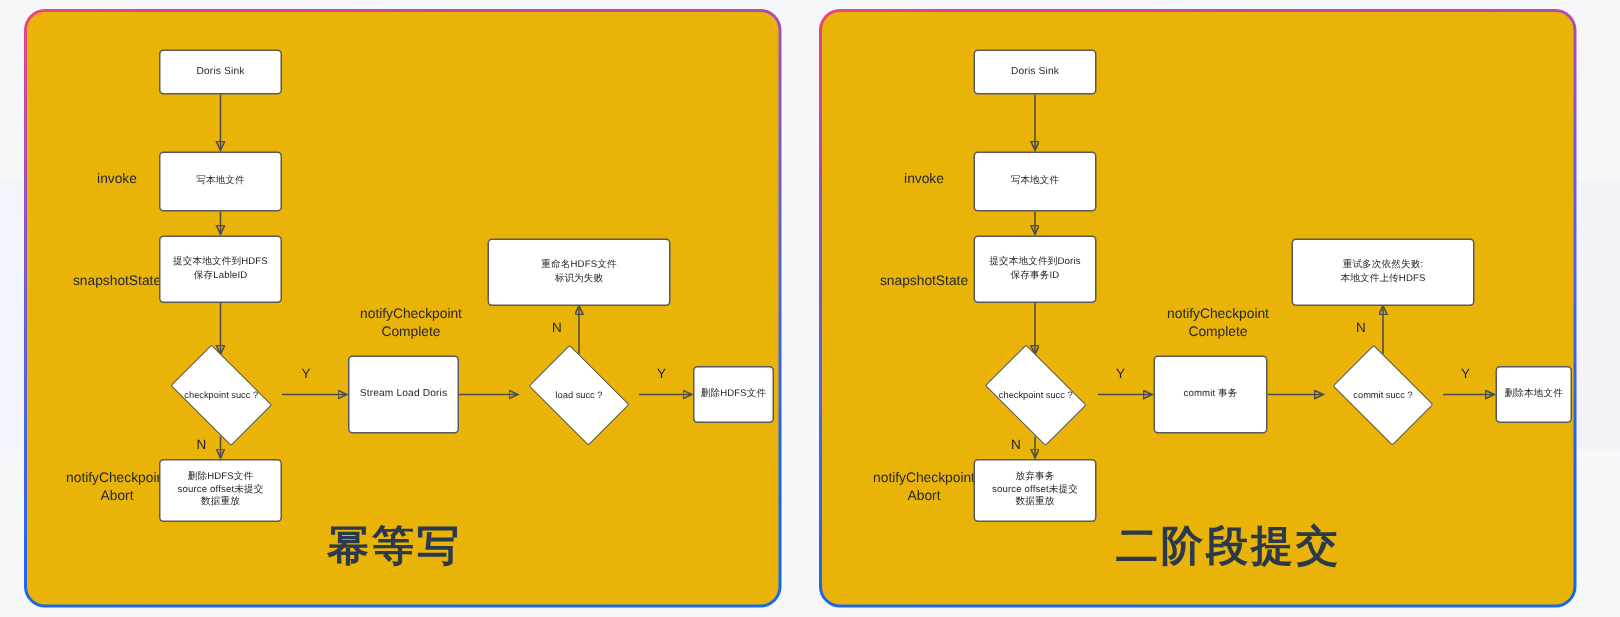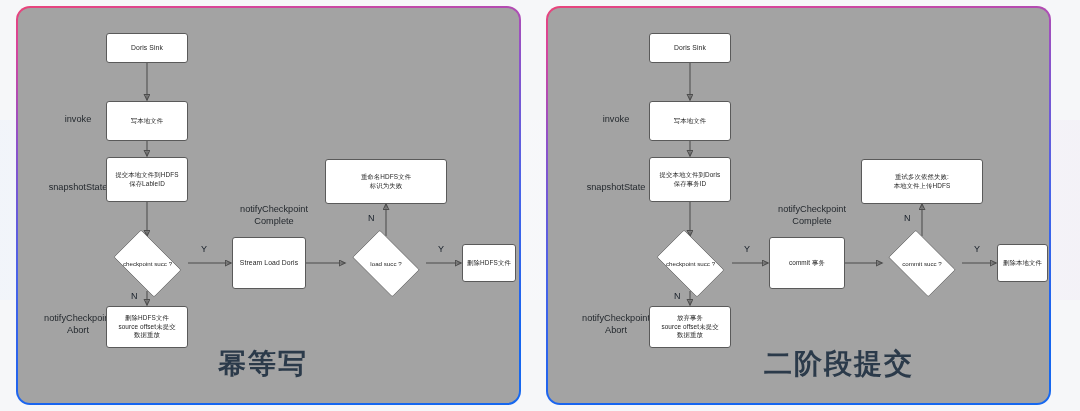--- a/index.html
+++ b/index.html
@@ -24,21 +24,21 @@
     box-sizing:border-box;
   }
   .panel.left{left:16px;width:505px;}
   .panel.right{left:546px;width:505px;}
   .panel-grad{
     position:absolute;inset:0;border-radius:14px;
     background:linear-gradient(170deg,#e8457a 0%,#d8459a 8%,#8e52c9 28%,#4a63e8 55%,#1565f0 85%,#1668ef 100%);
   }
   .panel-inner{
     position:absolute;left:2px;top:2px;right:2px;bottom:2px;
-    border-radius:12px;background:#a3a3a3;overflow:hidden;
+    border-radius:12px;background:#eab308;overflow:hidden;
   }
 
   .flow{position:absolute;left:0;top:0;width:501px;height:395px;}
 
   
   .node{
     position:absolute;box-sizing:border-box;
     border:1px solid #5a5a5a;border-radius:3px;background:#fff;
     display:flex;align-items:center;justify-content:center;
     text-align:center;color:#1f1f1f;line-height:1.35;
@@ -230,17 +230,17 @@
 
         <div class="node" style="left:449px;top:236px;width:51px;height:38px;">
           <span class="ln">删除本地文件</span>
         </div>
 
         <div class="yn" style="left:196px;top:236px;">Y</div>
         <div class="yn" style="left:126px;top:283px;">N</div>
         <div class="yn" style="left:356px;top:205px;">N</div>
         <div class="yn" style="left:426px;top:236px;">Y</div>
 
-        <div class="caption" style="left:196px;top:337px;margin-left:20px;">二阶段提交</div>
+        <div class="caption" style="left:196px;top:337px;">二阶段提交</div>
       </div>
     </div>
   </div>
 </div>
 
 </body></html>

